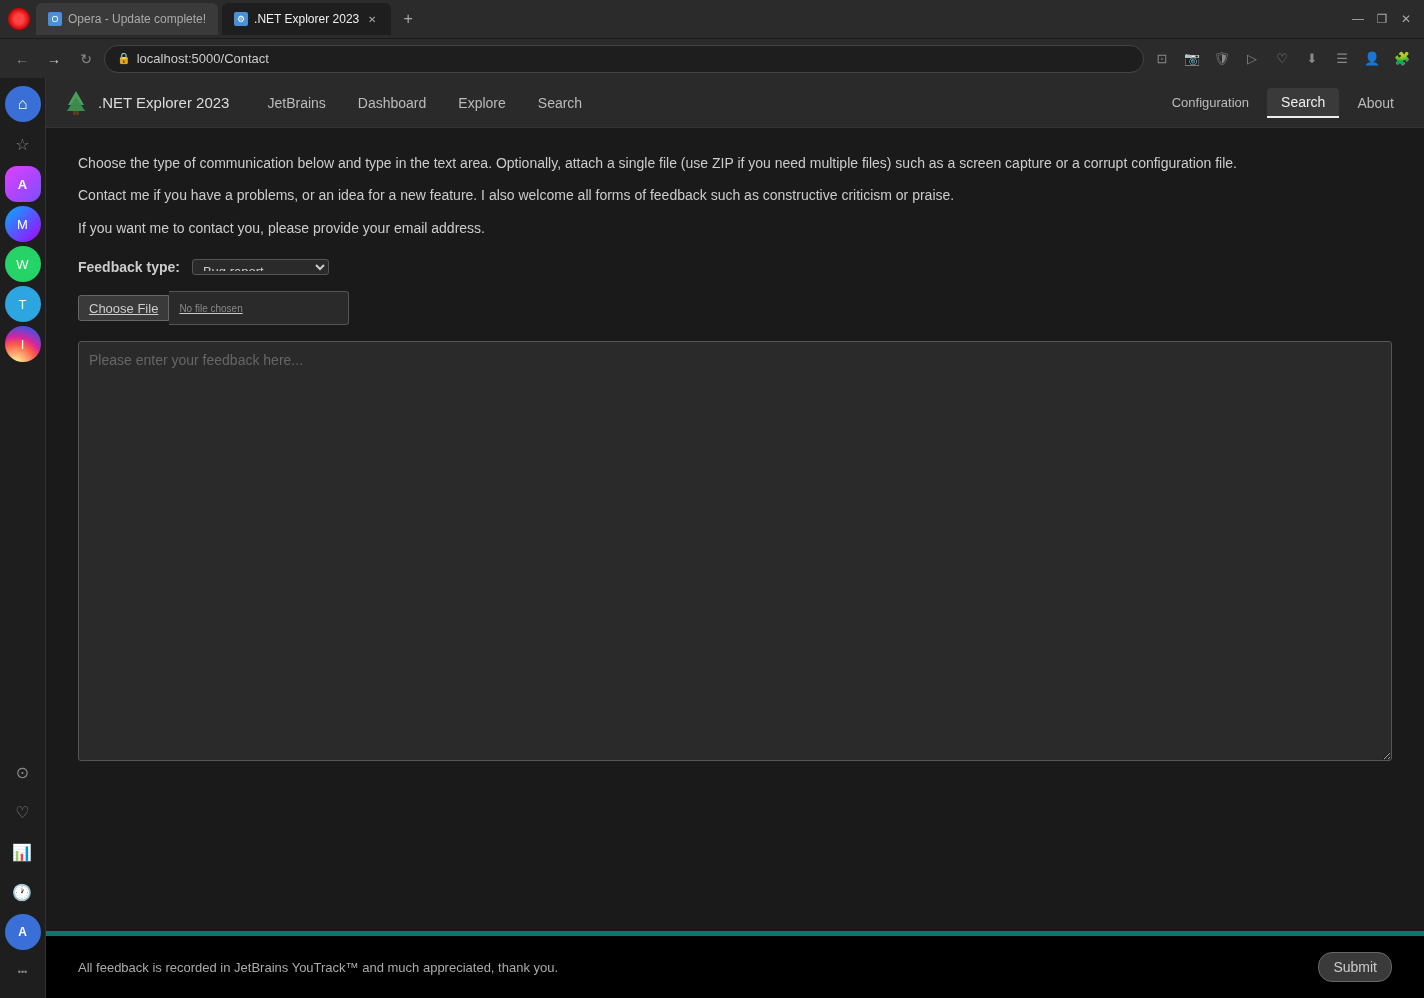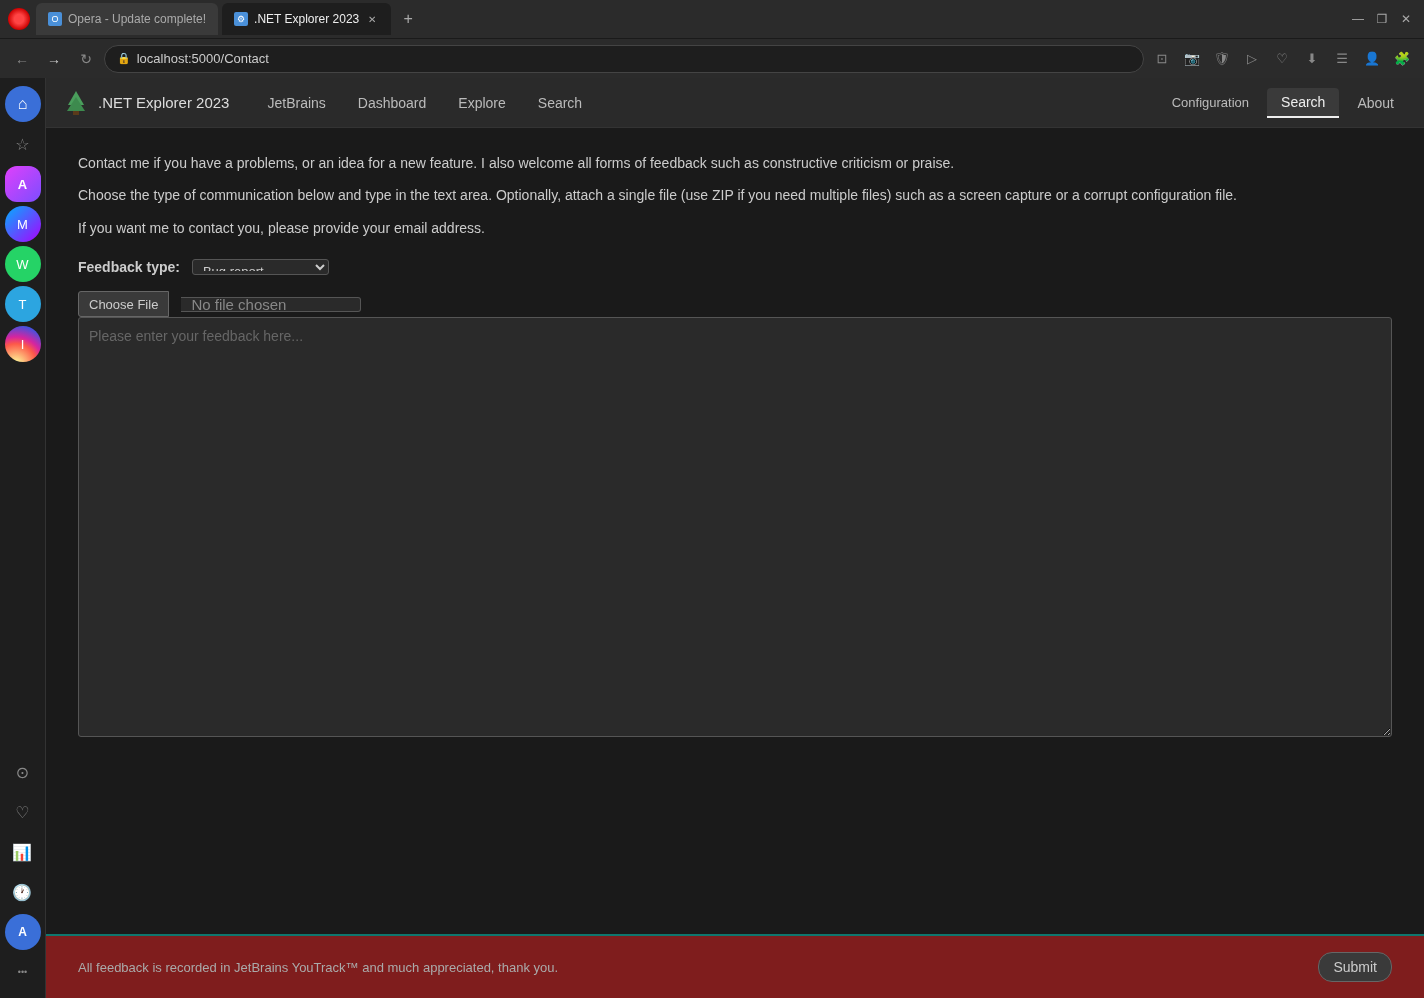--- a/index.html
+++ b/index.html
@@ -293,67 +293,69 @@
       border: 1px solid #555;
       border-radius: 3px;
       padding: 3px 6px;
       font-size: 13px;
       height: 16px;
       cursor: pointer;
     }
     .file-input-row {
       display: flex;
       align-items: center;
-      gap: 12px;
+      gap: 0;
+      margin-bottom: 16px;
+      text-decoration: underline;
     }
     .choose-file-btn {
       background: #3a3a3a;
       color: #ccc;
       border: 1px solid #666;
       border-radius: 3px 0 0 3px;
       padding: 4px 10px;
       font-size: 13px;
       cursor: pointer;
       height: 26px;
       display: flex; align-items: center;
     }
     .no-file-label {
       background: #2a2a2a;
       border: 1px solid #555;
       border-left: none;
       border-radius: 0 3px 3px 0;
       padding: 4px 10px;
-      font-size: 15px;
+      font-size: 10px;
       color: #888;
-      height: 15px;
+      height: 34px;
       display: flex; align-items: center;
       min-width: 180px;
     }
     .feedback-textarea {
       width: 100%;
       background: #2a2a2a;
       border: 1px solid #555;
       border-radius: 3px;
       color: #999;
       font-size: 14px;
       padding: 10px;
       resize: vertical;
       min-height: 420px;
       font-family: inherit;
     }
     .feedback-textarea::placeholder { color: #666; }
 
     
     .page-footer {
-      background: #7f1d1d;
+      background: #000000;
       padding: 16px 32px;
       display: flex;
       align-items: center;
       justify-content: space-between;
-      border-top: 2px solid #0f766e;
+      border-top: 5px solid #0f766e;
       flex-shrink: 0;
     }
     .footer-text {
       font-size: 13px;
       color: #aaa;
     }
     .submit-btn {
       background: #3a3a3a;
       color: #ccc;
       border: 1px solid #666;
@@ -450,22 +452,22 @@
         <a class="app-nav-link">Search</a>
       </div>
       <div class="app-nav-right">
         <a class="config-link">Configuration</a>
         <a class="app-nav-link active-nav">Search</a>
         <a class="app-nav-link">About</a>
       </div>
     </div>
 
     <div class="page-content">
+      <p class="intro-text">Choose the type of communication below and type in the text area. Optionally, attach a single file (use ZIP if you need multiple files) such as a screen capture or a corrupt configuration file.</p>
       <p class="intro-text">Contact me if you have a problems, or an idea for a new feature. I also welcome all forms of feedback such as constructive criticism or praise.</p>
-      <p class="intro-text">Choose the type of communication below and type in the text area. Optionally, attach a single file (use ZIP if you need multiple files) such as a screen capture or a corrupt configuration file.</p>
       <p class="intro-text">If you want me to contact you, please provide your email address.</p>
 
       <div class="feedback-row">
         <label class="feedback-label">Feedback type:</label>
         <select class="feedback-select">
           <option>Bug report</option>
           <option>Feature request</option>
           <option>General feedback</option>
           <option>Praise</option>
         </select>

